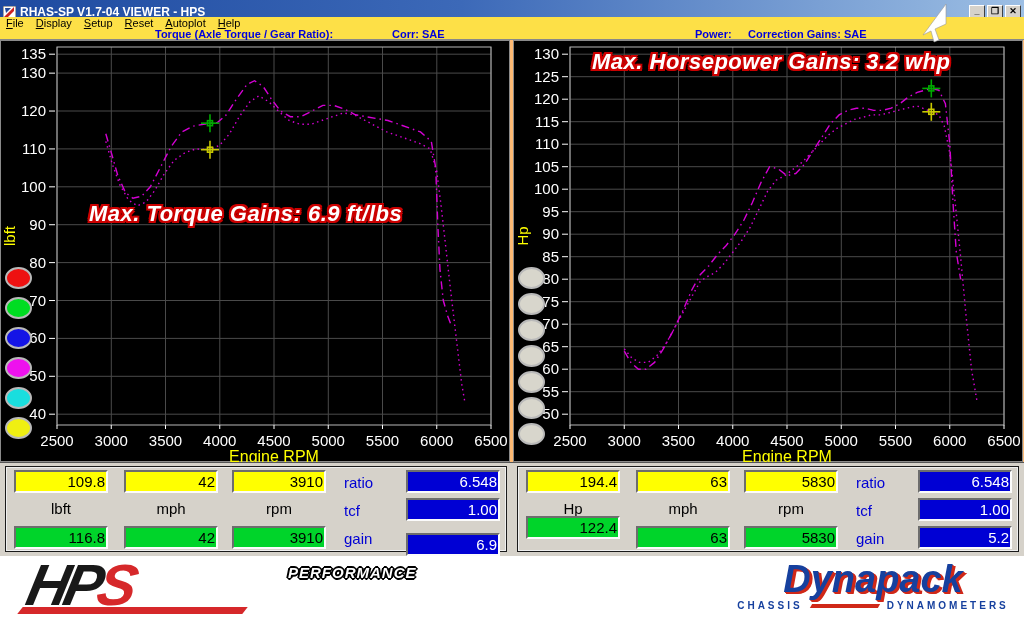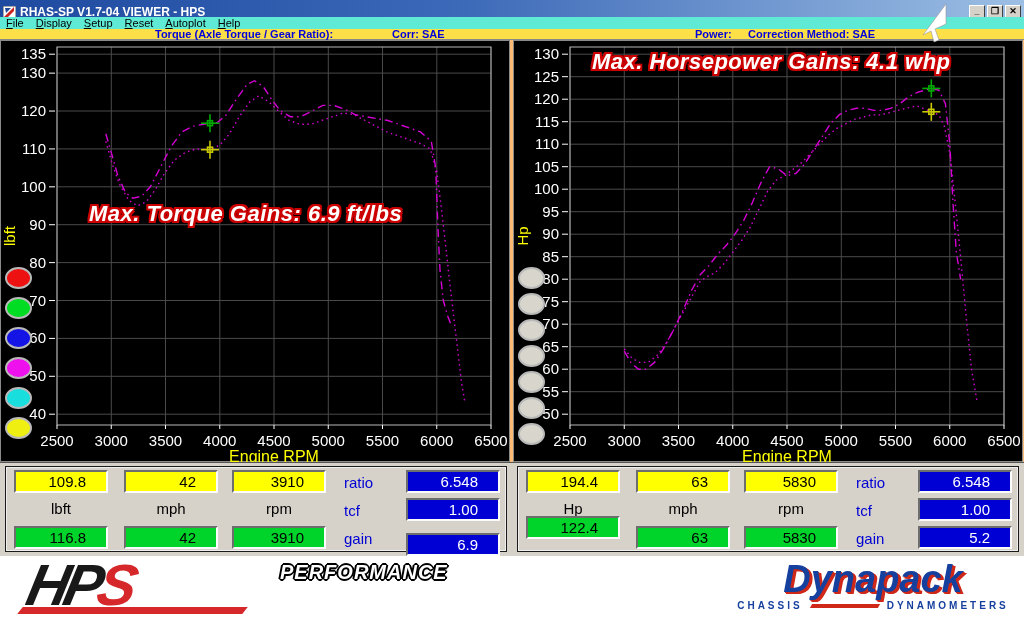--- a/index.html
+++ b/index.html
@@ -8,21 +8,21 @@
 
   
   .titlebar{position:absolute;left:0;top:0;width:1024px;height:17px;
     background:linear-gradient(90deg,#1e4aa0 0%,#3c69b8 45%,#9dbfe4 100%);
     display:flex;align-items:center;padding:12px 3px}
   .ticon{width:13px;height:13px;margin-right:4px;flex:0 0 auto}
   .ttext{color:#fff;font-weight:bold;font-size:12px;flex:1;white-space:nowrap}
   .winbtn{width:16px;height:14px;margin-left:2px;background:#d6d2ca;
     border:1px solid;border-color:#fff #404040 #404040 #fff;
     font-size:9px;line-height:11px;text-align:center;color:#000;font-weight:bold;cursor:default}
-  .menubar{position:absolute;left:0;top:17px;width:1024px;height:12px;background:#5eead4;
+  .menubar{position:absolute;left:0;top:17px;width:1024px;height:12px;background:#fde047;
     display:flex;align-items:flex-end;font-size:11px;color:#000}
   .menu-item{padding:0 6px;white-space:nowrap}
   .headerstrip{position:absolute;left:0;top:29px;width:1024px;height:11px;background:#fde047;
     border-bottom:1px solid #888;font-size:11px;font-weight:bold;color:#0000dd}
   .headerstrip span{position:absolute;top:-1px;white-space:nowrap}
 
   
   .main{position:absolute;left:0;top:40px;width:1024px;height:422px;background:#fdba74}
   .chart-panel{position:absolute;top:0;width:510px;height:422px;background:#000;border:1px solid #8a8a8a}
   .chart-panel.left{left:0}
@@ -36,38 +36,38 @@
     border:2px solid #b9b9b9;cursor:pointer}
 
   
   .datapanels{position:absolute;left:0;top:462px;width:1024px;height:94px;background:#d6d2ca;
     border-top:1px solid #555}
   .datapanel{position:absolute;top:3px;width:502px;height:86px;background:#d6d2ca;
     border:1px solid #1a1a1a;box-shadow:inset 0 0 0 1px #efefef}
   .datapanel.t{left:5px}
   .datapanel.p{left:517px}
   .vbox{position:absolute;width:94px;height:23px;font-size:15px;line-height:19px;text-align:right;
-    padding-right:20px;border:2px solid;border-color:#6d6d6d #fbfbfb #fbfbfb #6d6d6d;color:#000}
+    padding-right:1px;border:2px solid;border-color:#6d6d6d #fbfbfb #fbfbfb #6d6d6d;color:#000}
   .vbox.yellow{background:#ffff00}
   .vbox.green{background:#00d42a}
   .vbox.blue{background:#0000d4;color:#fff}
   .unitlabel{position:absolute;width:94px;text-align:center;font-size:15px;color:#000}
   .sidelabel{position:absolute;font-size:15px;color:#0000d4}
 
   
   .logos{position:absolute;left:0;top:556px;width:1024px;height:65px;background:#fff}
   .hps{position:absolute;left:28px;top:1px;display:flex}
   .hps-mark{position:relative;width:238px;height:60px}
   .hps-letters{font-size:58px;line-height:56px;font-weight:900;font-style:italic;
     letter-spacing:-5px;transform:skewX(-12deg);color:#191919}
   .hps-letters .s{color:#d6282a}
   .hps-bar{position:absolute;left:-8px;bottom:3px;width:225px;height:7px;background:#d6282a;
     transform:skewX(-38deg)}
-  .hps-words{margin-left:14px;padding-top:2px;font-style:italic;font-weight:800;
-    font-size:20px;line-height:27px;letter-spacing:1px;color:#fff;
+  .hps-words{margin-left:22px;padding-top:2px;font-style:italic;font-weight:800;
+    font-size:15px;line-height:27px;letter-spacing:1px;color:#fff;
     text-shadow:-2px 0 #000,2px 0 #000,0 -2px #000,0 2px #000,
       -1px -1px #000,1px 1px #000,-1px 1px #000,1px -1px #000}
   .dynapack{position:absolute;left:728px;top:4px;width:290px;text-align:center}
   .dyna-word{font-size:38px;line-height:38px;font-weight:700;font-style:italic;color:#16409e;
     text-shadow:2px 2px 0 #d02818,1px 1px 0 #d02818,3px 2px 0 #d02818}
   .dyna-sub{display:flex;align-items:center;justify-content:center;gap:8px;margin-top:2px;
     color:#16409e;font-size:10px;font-weight:bold;letter-spacing:3px}
   .dyna-bar{width:68px;height:4px;background:#d02818;transform:skewX(-30deg)}
 
   .cursor{position:absolute;left:920px;top:3px}
@@ -93,21 +93,21 @@
     <div class="menu-item"><u>S</u>etup</div>
     <div class="menu-item"><u>R</u>eset</div>
     <div class="menu-item"><u>A</u>utoplot</div>
     <div class="menu-item"><u>H</u>elp</div>
   </div>
 
 <div class="headerstrip">
   <span style="left:155px">Torque (Axle Torque / Gear Ratio):</span>
   <span style="left:392px">Corr: SAE</span>
   <span style="left:695px">Power:</span>
-  <span style="left:748px">Correction Method: SAE</span>
+  <span style="left:748px">Correction Gains: SAE</span>
 </div>
 
 <div class="main">
   <div class="chart-panel left">
     <svg class="chart-svg" width="508" height="422" id="chart0">
         <line x1="56.0" y1="6" x2="56.0" y2="384" stroke="#4a4a4a"></line>
         <line x1="110.3" y1="6" x2="110.3" y2="384" stroke="#4a4a4a"></line>
         <line x1="164.5" y1="6" x2="164.5" y2="384" stroke="#4a4a4a"></line>
         <line x1="218.8" y1="6" x2="218.8" y2="384" stroke="#4a4a4a"></line>
         <line x1="273.0" y1="6" x2="273.0" y2="384" stroke="#4a4a4a"></line>
@@ -281,21 +281,21 @@
           <line x1="408.305" y1="47.39999999999992" x2="426.305" y2="47.39999999999992"></line>
           <line x1="417.305" y1="38.39999999999992" x2="417.305" y2="56.39999999999992"></line>
           <rect x="414.805" y="44.89999999999992" width="5" height="5"></rect>
         </g>
         <g stroke="#c8c800" stroke-width="1.6" fill="none">
           <line x1="408.305" y1="70.80000000000001" x2="426.305" y2="70.80000000000001"></line>
           <line x1="417.305" y1="61.80000000000001" x2="417.305" y2="79.80000000000001"></line>
           <rect x="414.805" y="68.30000000000001" width="5" height="5"></rect>
         </g>
       </svg>
-    <div class="annotation" style="left:78px;top:8px">Max. Horsepower Gains:  4.1 whp</div>
+    <div class="annotation" style="left:78px;top:8px">Max. Horsepower Gains:  3.2 whp</div>
     <div id="btns1">
         <div class="trace-btn" style="left: 4px; top: 226px; background: rgb(216, 214, 204);"></div>
         <div class="trace-btn" style="left: 4px; top: 252px; background: rgb(216, 214, 204);"></div>
         <div class="trace-btn" style="left: 4px; top: 278px; background: rgb(216, 214, 204);"></div>
         <div class="trace-btn" style="left: 4px; top: 304px; background: rgb(216, 214, 204);"></div>
         <div class="trace-btn" style="left: 4px; top: 330px; background: rgb(216, 214, 204);"></div>
         <div class="trace-btn" style="left: 4px; top: 356px; background: rgb(216, 214, 204);"></div>
         <div class="trace-btn" style="left: 4px; top: 382px; background: rgb(216, 214, 204);"></div>
       </div>
   </div>

